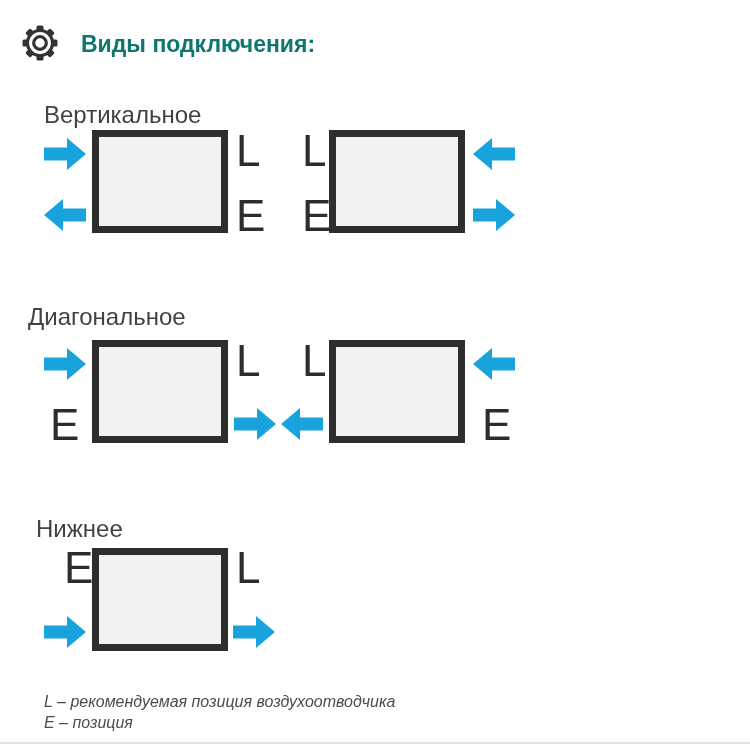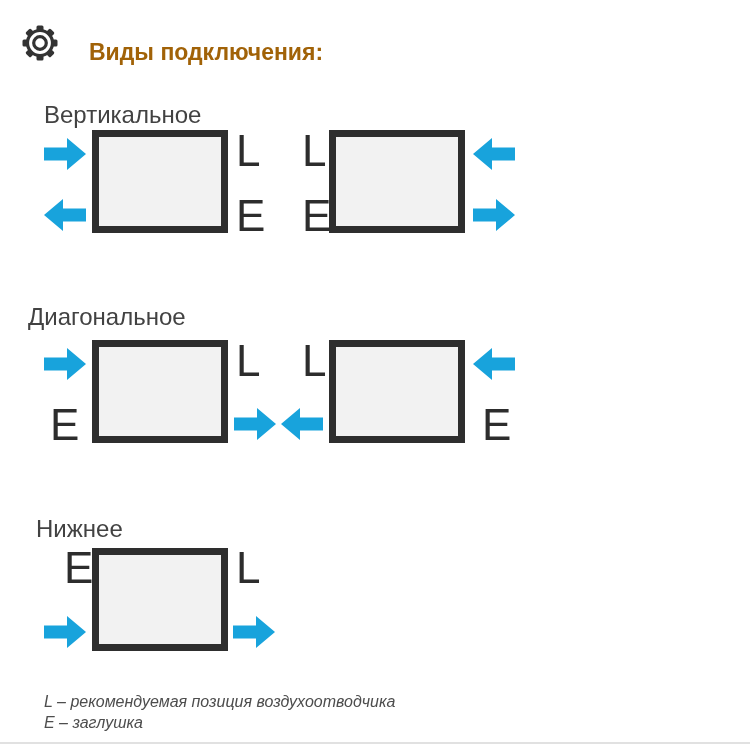--- a/index.html
+++ b/index.html
@@ -5,22 +5,22 @@
   html,body{margin:0;padding:0;background:#fff;}
   .page{
     position:relative;
     width:750px;height:750px;
     background:#ffffff;
     font-family:"Liberation Sans","DejaVu Sans",sans-serif;
     overflow:hidden;
   }
   .abs{position:absolute;}
   .title{
-    font-size:23px;font-weight:bold;color:#a16207;
-    line-height:1.2;margin:12px;
+    font-size:23px;font-weight:bold;color:#0f766e;
+    line-height:1.2;margin:4px;
   }
   .section-title{
     font-size:24px;font-weight:400;color:#424242;line-height:1.2;
   }
   .radiator{
     width:136px;height:103px;
     border:7px solid #2e2e2e;
     background:#f2f2f2;
     box-sizing:border-box;
   }
@@ -115,18 +115,18 @@
     <svg class="arrow abs" style="left:44px;top:616px" width="42" height="32" viewBox="0 0 42 32">
       <polygon points="0,9.5 23,9.5 23,0 42,16 23,32 23,22.5 0,22.5"></polygon>
       </svg>
     <svg class="arrow abs" style="left:233px;top:616px" width="42" height="32" viewBox="0 0 42 32">
       <polygon points="0,9.5 23,9.5 23,0 42,16 23,32 23,22.5 0,22.5"></polygon>
       </svg>
   </div>
 
   <div>
     <div class="legend-line abs" style="left:44px;top:692px">L – рекомендуемая позиция воздухоотводчика</div>
-    <div class="legend-line abs" style="left:44px;top:713px">E – заглушка</div>
+    <div class="legend-line abs" style="left:44px;top:713px">E – позиция</div>
   </div>
 
   <div class="divider abs"></div>
 
 </div>
 
 </body></html>

